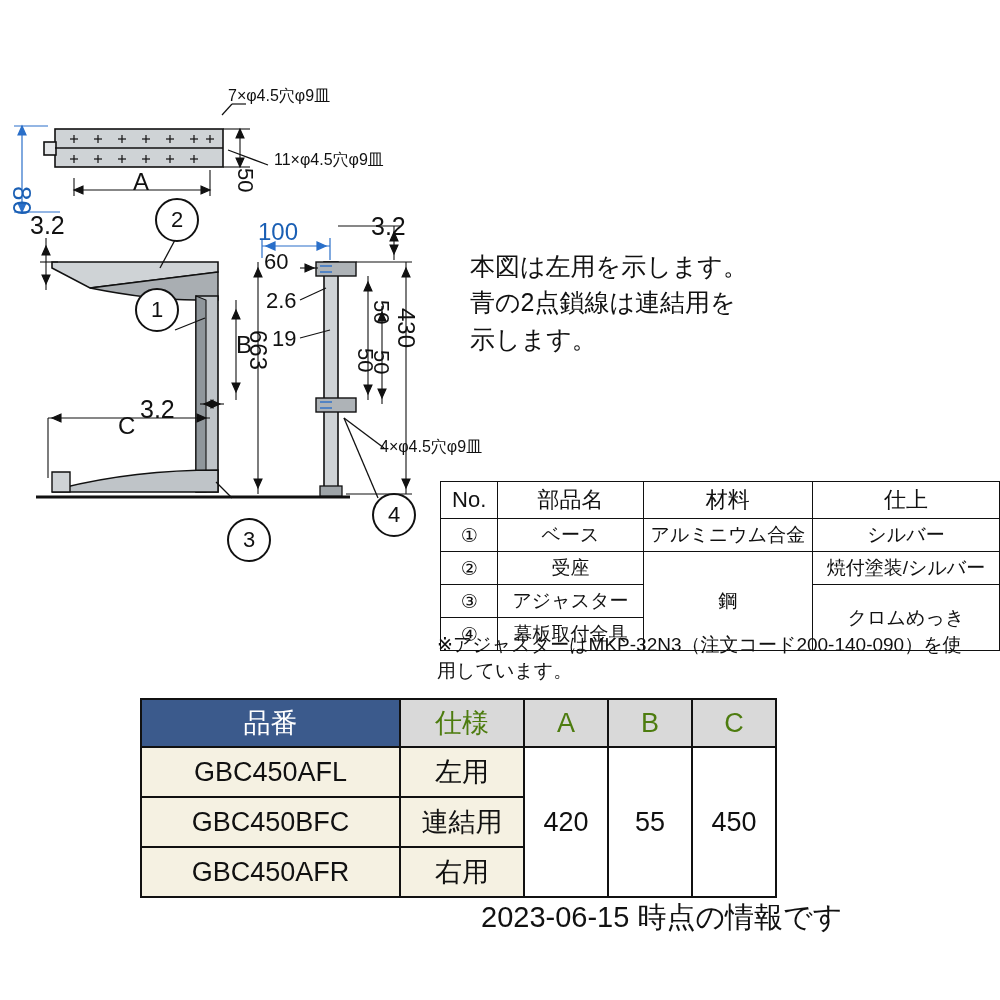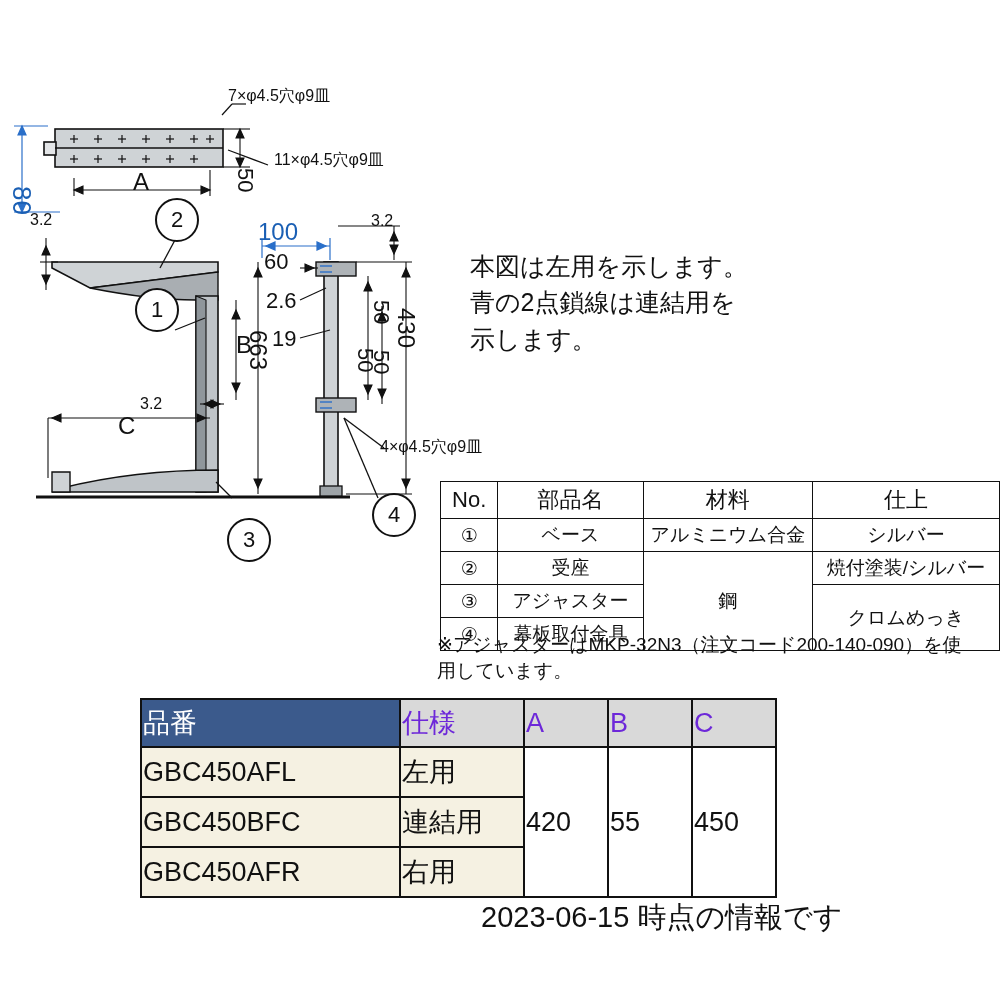--- a/index.html
+++ b/index.html
@@ -6,21 +6,21 @@
   body{
     width:1000px;height:1000px;
     background:#ffffff;
     font-family:"Liberation Sans","DejaVu Sans",sans-serif;
     color:#111;
     position:relative;
     overflow:hidden;
   }
   .abs{position:absolute;}
   .txt{font-size:16px;white-space:nowrap;}
-  .dim{font-size:16px;white-space:nowrap;}
+  .dim{font-size:25px;white-space:nowrap;}
   .dimblue{color:#1a5fb4;}
   .note{font-size:25px;line-height:1.45;white-space:pre-line;}
 
   
   .circ{
     width:40px;height:40px;border:2.5px solid #111;border-radius:50%;
     display:flex;align-items:center;justify-content:center;
     font-size:22px;background:#fff;
   }
 
@@ -40,23 +40,23 @@
   .parts-note{
     position:absolute;left:437px;top:632px;font-size:19px;line-height:1.35;
     white-space:pre-line;
   }
 
   
   .models{
     position:absolute;left:140px;top:698px;
     border-collapse:collapse;font-size:27px;
   }
-  .models th,.models td{border:2px solid #111;text-align:left;font-weight:normal;}
+  .models th,.models td{border:2px solid #111;text-align:center;font-weight:normal;}
   .models thead th{background:#3b5a8c;color:#fff;height:44px;}
-  .models thead th.gray{background:#d9d9d9;color:#6d28d9;margin-top:16px;}
+  .models thead th.gray{background:#d9d9d9;color:#4d7c0f;margin-top:16px;}
   .models td{height:46px;background:#f5f1e2;}
   .models td.plain{background:#fff;margin-top:12px;}
   .c-pn{width:255px;}
   .c-sp{width:120px;}
   .c-a{width:80px;}
   .c-b{width:80px;}
   .c-c{width:80px;}
 
   .date{
     position:absolute;left:481px;top:898px;font-size:29px;white-space:nowrap;

